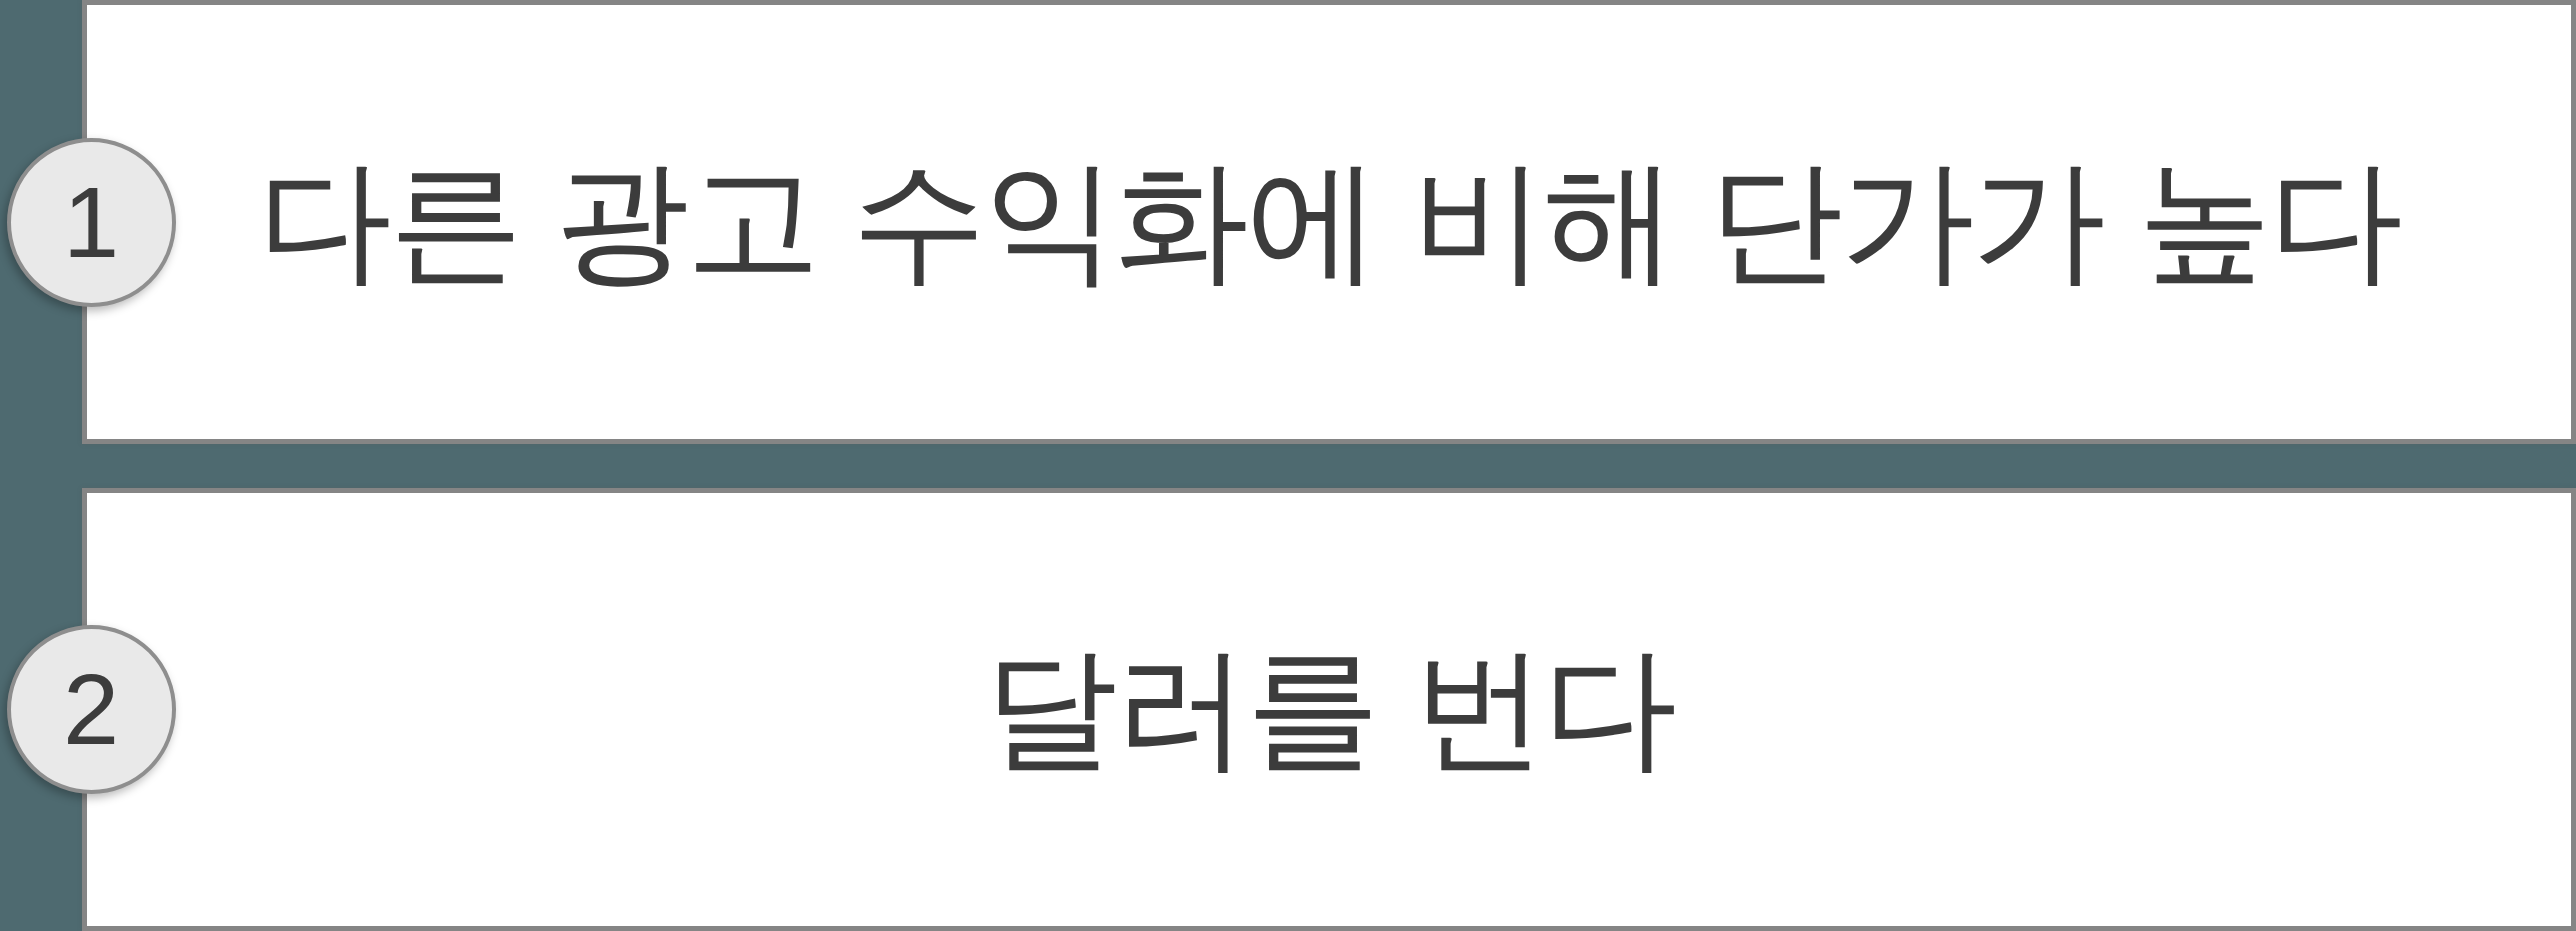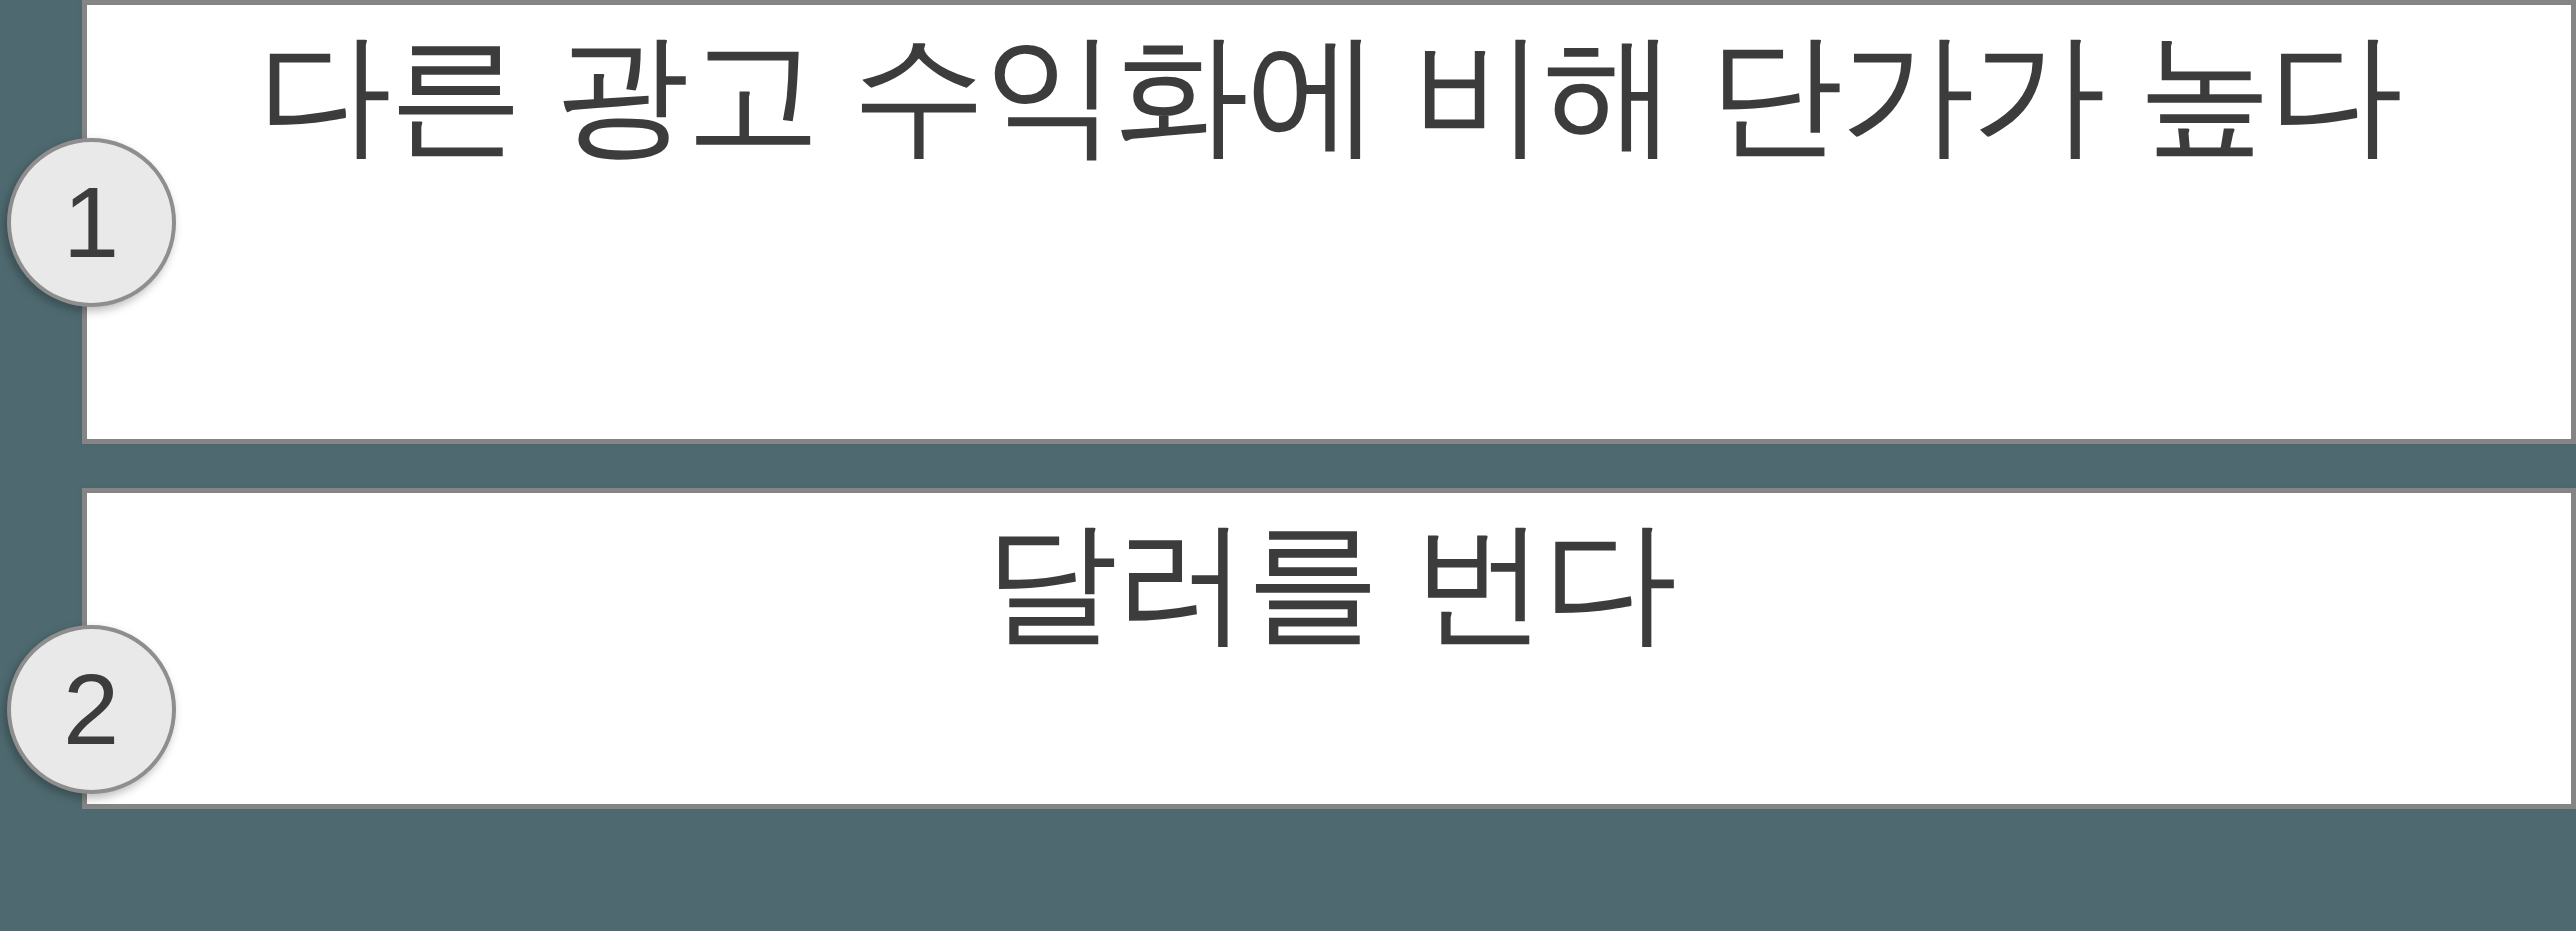--- a/index.html
+++ b/index.html
@@ -17,25 +17,25 @@
   }
   .card {
     position: absolute;
     left: 82px;
     right: 0;
     box-sizing: border-box;
     background: var(--card-fill, #ffffff);
     border: 5.4px solid var(--card-border, #858585);
     box-shadow: 0 0 4px rgba(90, 90, 90, 0.35);
     display: flex;
-    align-items: flex-start;
+    align-items: center;
     justify-content: center;
   }
   .card--1 { top: 0; height: 444px; }
-  .card--2 { top: 488px; height: 321px; }
+  .card--2 { top: 488px; height: 443px; }
   .card-text {
     color: var(--text, #3c3c3c);
     font-size: 134px;
     font-weight: 500;
     letter-spacing: -0.02em;
     white-space: nowrap;
     text-align: center;
   }
   .badge {
     position: absolute;

